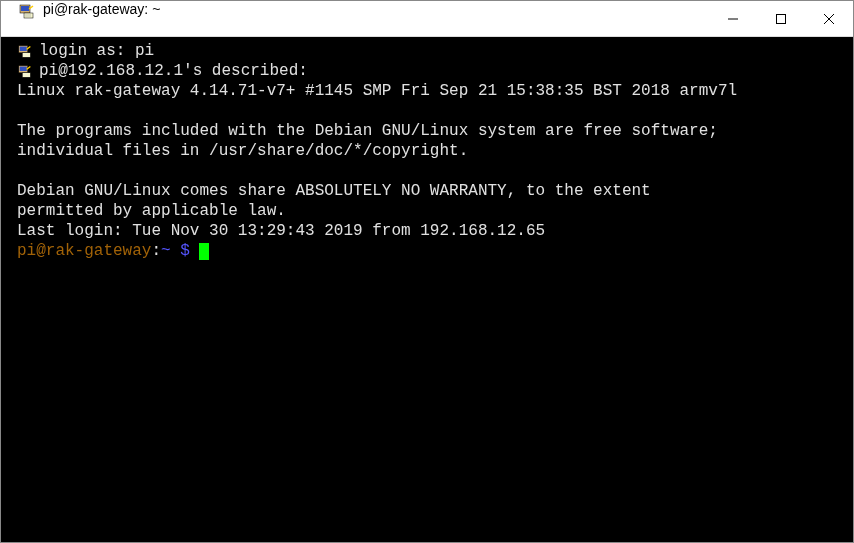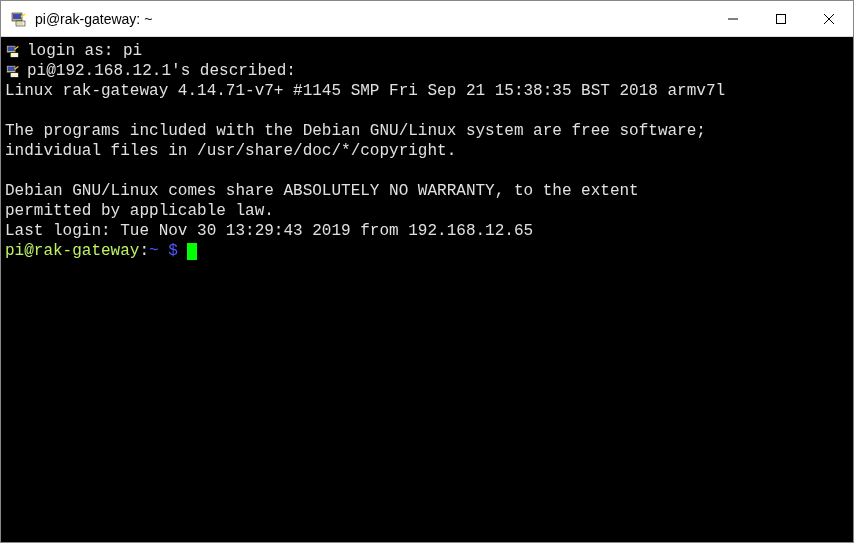--- a/index.html
+++ b/index.html
@@ -19,22 +19,21 @@
       height: 543px;
       background: #fff;
       display: flex;
       flex-direction: column;
       border: 1px solid #888;
     }
     .titlebar {
       height: 36px;
       background: #ffffff;
       display: flex;
-      align-items: center;
-      padding-left: 8px;
+      padding-left: 16px;
       border-bottom: 1px solid #ddd;
     }
     .titlebar-icon {
       width: 20px;
       height: 20px;
       margin-right: 6px;
       display: flex;
       align-items: center;
       justify-content: center;
     }
@@ -53,21 +52,21 @@
       display: flex;
       align-items: center;
       justify-content: center;
       cursor: pointer;
       font-size: 14px;
       color: #000;
     }
     .terminal {
       flex: 1;
       background: #000000;
-      padding: 4px 4px;
+      padding: 4px 16px;
       font-family: 'Courier New', Consolas, monospace;
       font-size: 16px;
       line-height: 1.25;
       color: #e0e0e0;
       overflow: hidden;
       position: relative;
     }
     .term-line {
       white-space: pre-wrap;
       word-break: break-all;
@@ -84,21 +83,21 @@
       align-items: flex-start;
     }
     .icon-col {
       width: 22px;
       flex-shrink: 0;
     }
     .text-col {
       flex: 1;
     }
     .prompt-green {
-      color: #bef264;
+      color: #a16207;
       margin-top: 8px;
     }
     .prompt-blue {
       color: #5555ff;
     }
     .prompt-white {
       color: #e0e0e0;
     }
     .cursor {
       display: inline-block;

